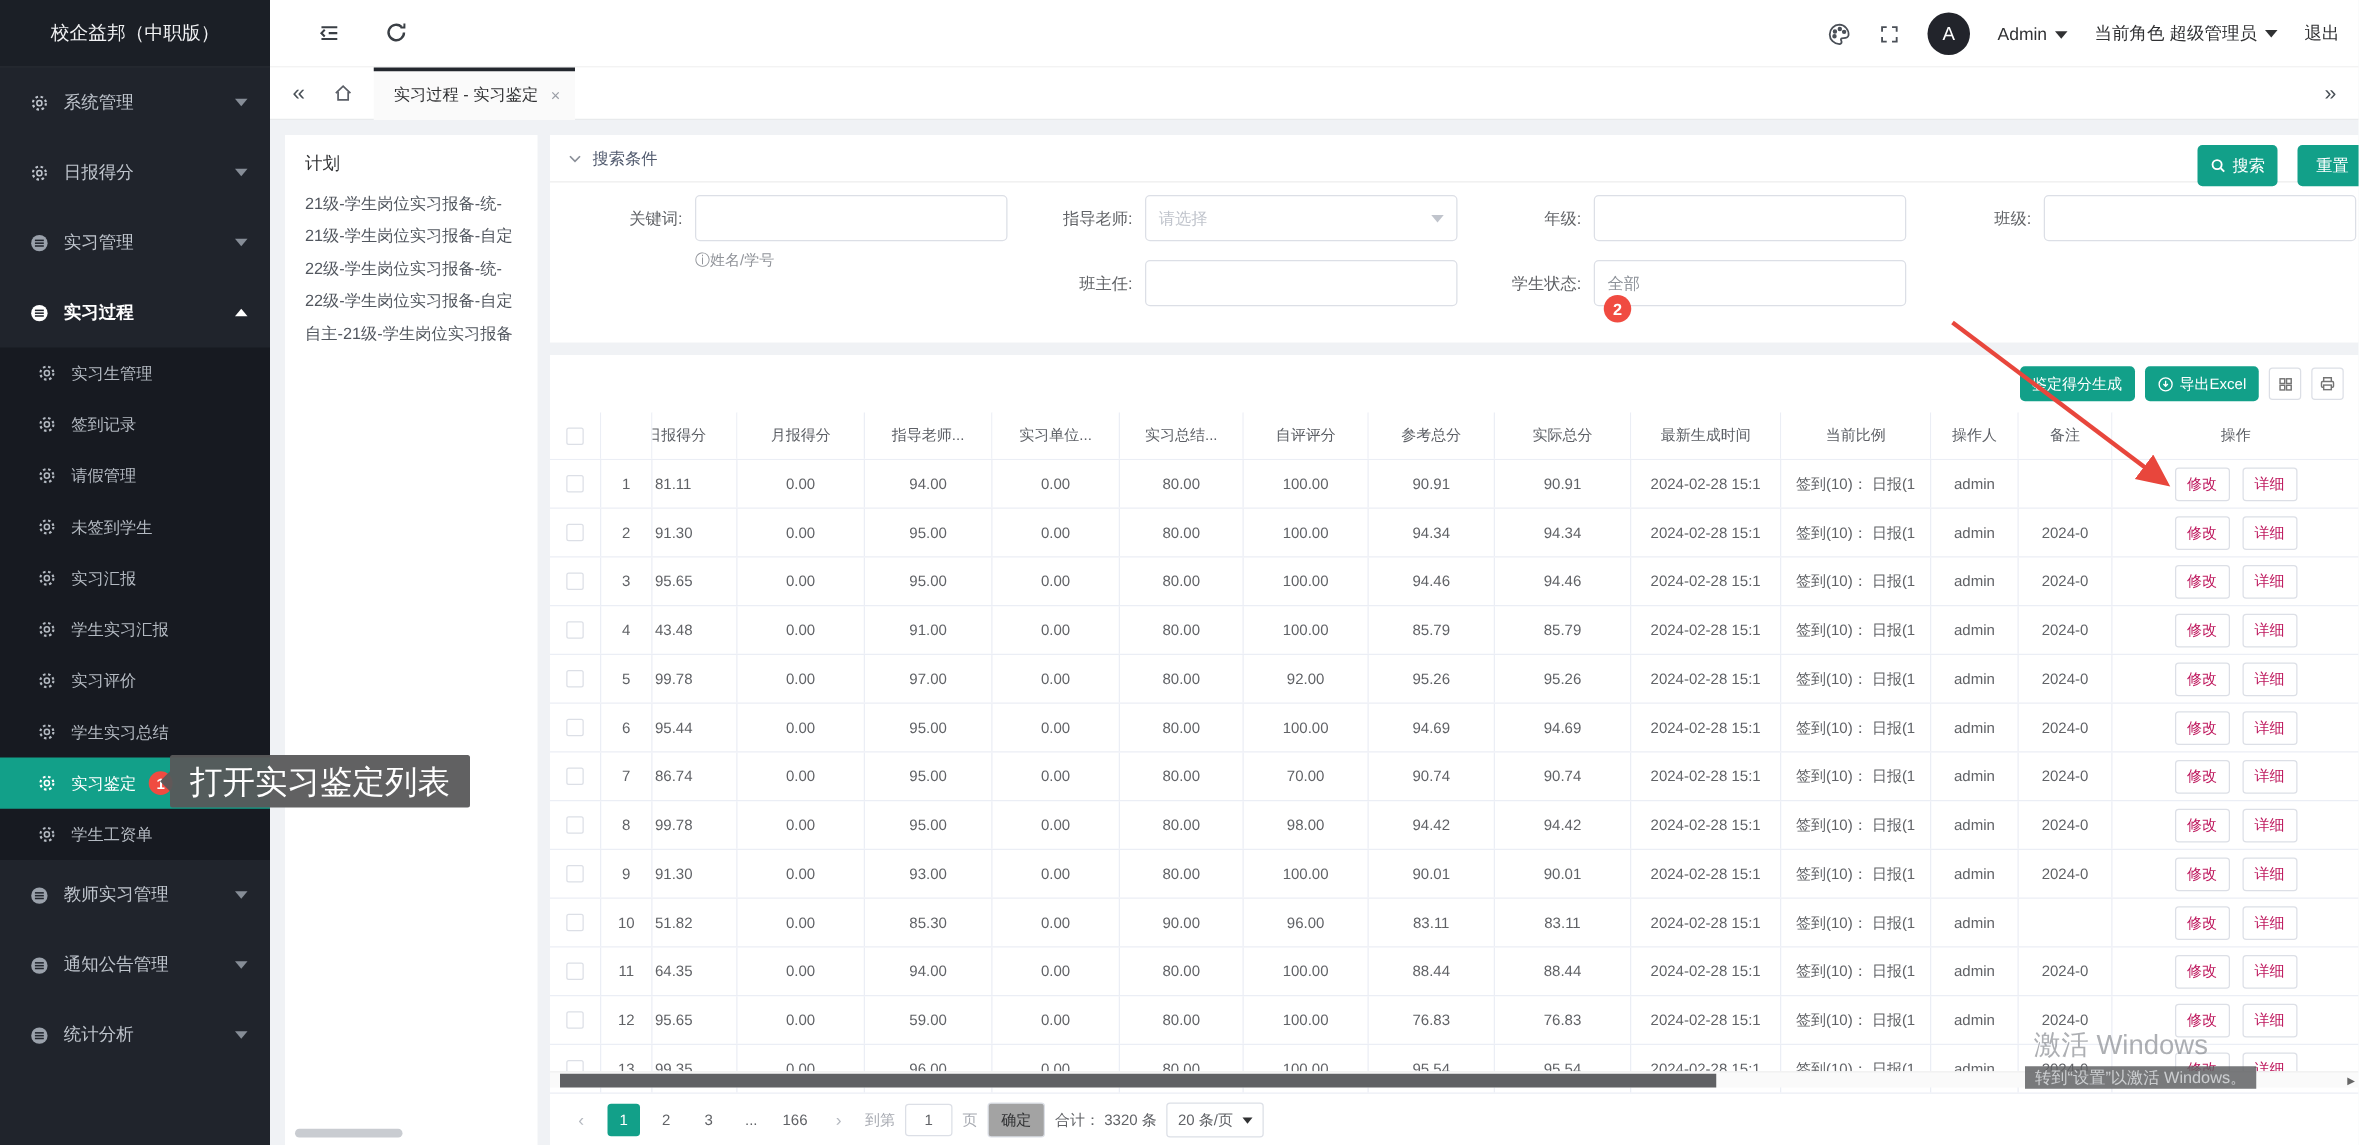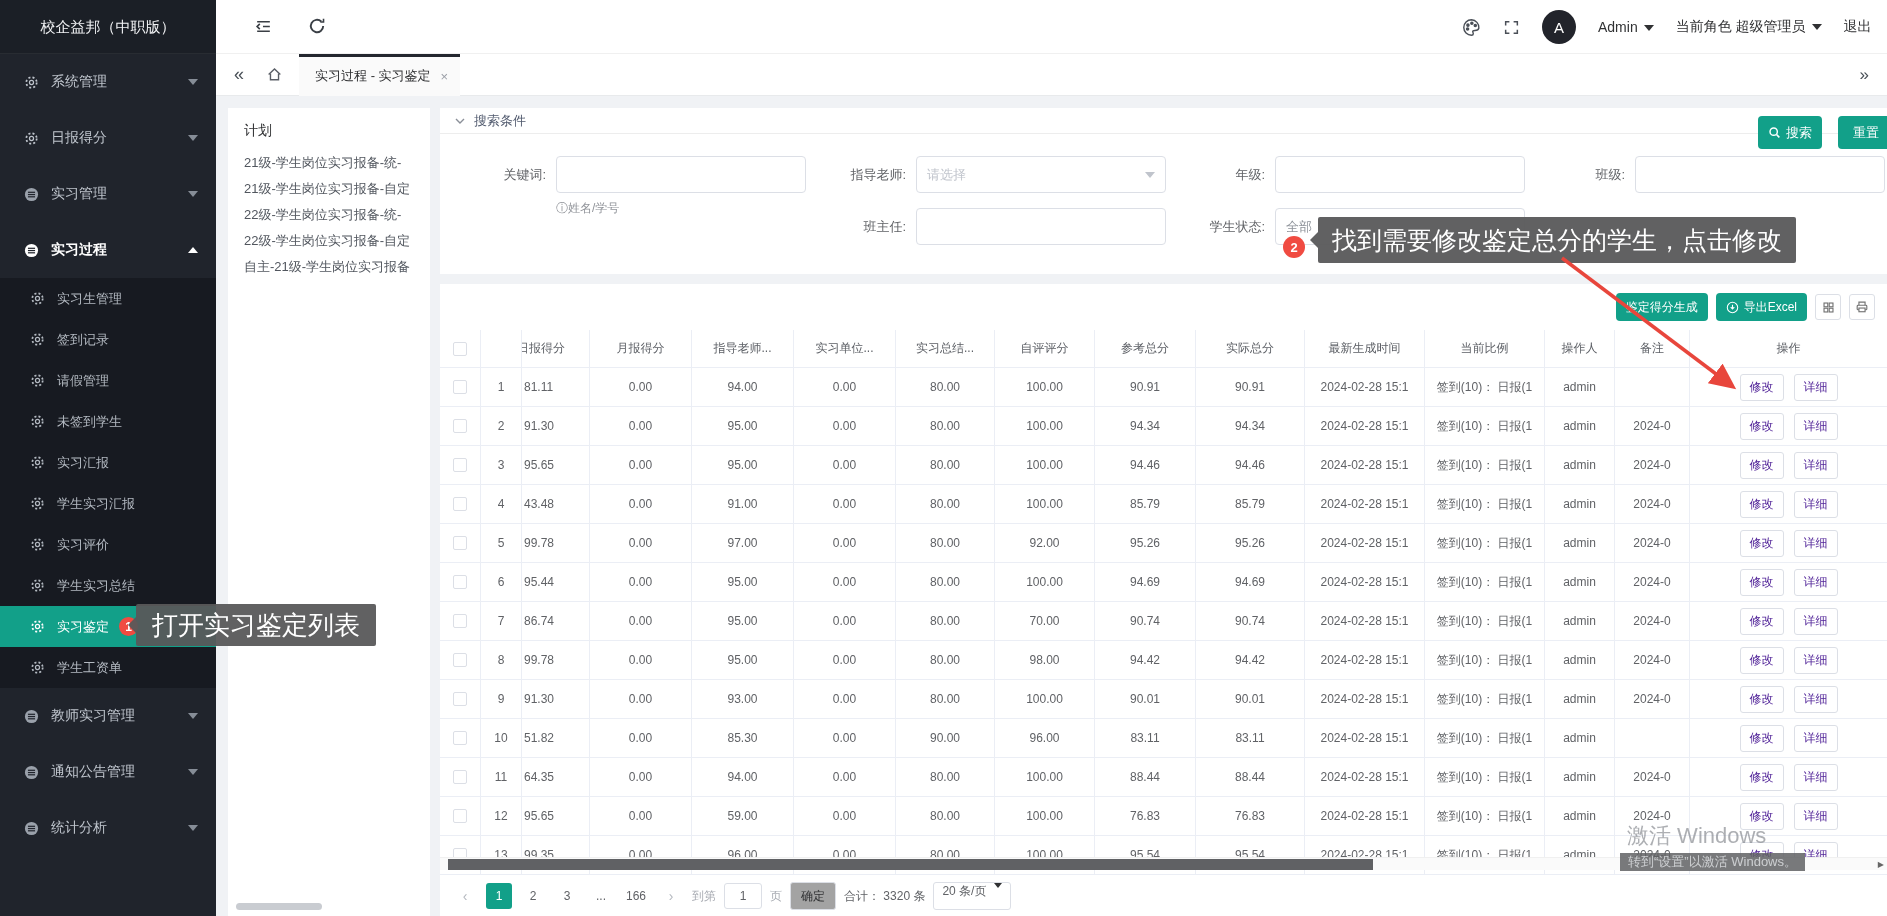--- a/index.html
+++ b/index.html
@@ -35,21 +35,21 @@
 .tab{margin-left:16px;height:42px;display:flex;align-items:center;background:#fafafa;border-top:3px solid #23272e;padding:0 12px 0 16px;font-size:13px;color:#303133;cursor:pointer}
 .tab .x{margin-left:10px;color:#9a9ea6;font-size:13px;cursor:pointer}
 .tab-more{position:absolute;right:18px;font-size:17px;color:#495057;cursor:pointer}
 
 .plan{position:absolute;left:228px;top:108px;width:202px;height:808px;background:#fff;z-index:2}
 .plan-title{padding:14px 16px 10px;font-size:14px;color:#303133}
 .plan-item{padding:0 16px;line-height:26px;font-size:13px;color:#51565e;white-space:nowrap;overflow:hidden;cursor:pointer}
 .plan-scroll{position:absolute;left:8px;bottom:6px;width:86px;height:7px;border-radius:4px;background:#c9ccd1}
 
 .search-card{position:absolute;left:440px;top:108px;width:1447px;height:166px;background:#fff;z-index:2}
-.sc-head{height:26px;display:flex;align-items:center;padding-left:14px;border-bottom:1px solid #ededed;font-size:13px;color:#515a6e}
+.sc-head{height:38px;display:flex;align-items:center;padding-left:14px;border-bottom:1px solid #ededed;font-size:13px;color:#515a6e}
 .sc-head .cv{margin-right:8px;display:inline-flex}
 .f-label{position:absolute;width:90px;text-align:right;font-size:13px;color:#606266;line-height:37px}
 .f-input{position:absolute;height:37px;width:250px;border:1px solid #dcdfe6;border-radius:4px;background:#fff;font-size:13px;color:#606266;padding:0 10px;outline:none}
 .f-select{position:absolute;height:37px;width:250px;border:1px solid #dcdfe6;border-radius:4px;background:#fff;display:flex;align-items:center;padding:0 10px;cursor:pointer}
 .f-select .ph{color:#c0c4cc;font-size:13px;flex:1}
 .f-select .val{color:#8d9299;font-size:13px;flex:1}
 .f-select .dn{width:0;height:0;border-left:5px solid transparent;border-right:5px solid transparent;border-top:6px solid #c0c4cc}
 .hint{position:absolute;font-size:12px;color:#909399}
 .btn{display:inline-flex;align-items:center;justify-content:center;gap:5px;background:#12A089;color:#fff;border:none;border-radius:4px;font-size:13px;cursor:pointer}
 .btn-search{position:absolute;top:8px;left:1318px;width:64px;height:33px}
@@ -60,35 +60,35 @@
 .btn-sm{height:28px;padding:0 10px;font-size:12px}
 .icon-btn{width:26px;height:26px;border:1px solid #dcdfe6;border-radius:3px;background:#fff;display:flex;align-items:center;justify-content:center;cursor:pointer}
 .tbl .tr{display:flex;border-bottom:1px solid #ebeef5}
 .tbl .td,.tbl .th{flex:none;display:flex;align-items:center;justify-content:center;border-right:1px solid #ebeef5;font-size:12px;color:#606266;white-space:nowrap;overflow:hidden}
 .tbl .th{height:37px;background:#fff;color:#5d6066}
 .tbl .td{height:38px}
 .tbl .td:last-child,.tbl .th:last-child{border-right:none}
 .col-clip{justify-content:flex-start !important;padding-left:2px}
 .th.col-clip span{margin-left:-7px}
 .cbx{width:14px;height:14px;border:1px solid #dcdfe6;border-radius:2px;background:#fff;cursor:pointer}
-.op-btn{border:1px solid #dcdfe6;background:#fff;border-radius:3px;color:#4c1d95;font-size:12px;padding:4px 9px;cursor:pointer}
+.op-btn{border:1px solid #dcdfe6;background:#fff;border-radius:3px;color:#be185d;font-size:12px;padding:4px 9px;cursor:pointer}
 .op-btn+.op-btn{margin-left:10px}
 
 .h-scroll{position:absolute;left:0;right:0;bottom:46px;height:13px;background:#fafafa;border-top:1px solid #f0f0f0;z-index:3}
 .h-thumb{position:absolute;left:8px;top:1px;width:925px;height:11px;background:#606164;cursor:pointer}
 .h-arrow{position:absolute;right:3px;top:2px;font-size:8px;color:#666}
 
 .pager{position:absolute;left:0;right:0;bottom:0;height:40px;background:#fff;display:flex;align-items:center;gap:8px;padding-left:12px;z-index:3;font-size:12px;color:#606266}
 .pg{min-width:26px;height:26px;border-radius:3px;display:flex;align-items:center;justify-content:center;cursor:pointer;padding:0 4px}
 .pg.active{background:#12A089;color:#fff}
 .pg-nav{color:#b4b8bf;font-size:14px;cursor:pointer}
 .pg-jump{color:#a8abb2}
 .pg-input{width:38px;height:26px;border:1px solid #dcdfe6;border-radius:3px;text-align:center;font-size:12px;color:#606266;outline:none}
 .pg-btn{height:28px;padding:0 10px;border:1px solid #dcdfe6;border-radius:3px;background:#a3a3a3;font-size:12px;color:#303133;cursor:pointer}
-.pg-size{height:28px;border:1px solid #dcdfe6;border-radius:3px;display:flex;gap:8px;padding:0 8px;cursor:pointer}
+.pg-size{height:28px;border:1px solid #dcdfe6;border-radius:3px;display:flex;align-items:center;gap:8px;padding:0 8px;cursor:pointer}
 .pg-size .dn{width:0;height:0;border-left:4px solid transparent;border-right:4px solid transparent;border-top:5px solid #303133}
 
 .tip{position:absolute;background:rgba(88,88,90,.95);color:#fff;display:flex;align-items:center;z-index:20;border-radius:2px}
 .tip:before{content:"";position:absolute;left:-8px;top:50%;margin-top:-8px;border-top:8px solid transparent;border-bottom:8px solid transparent;border-right:8px solid rgba(88,88,90,.95)}
 .tip1{left:136px;top:604px;height:42px;padding:0 16px;font-size:26px}
 .tip2{left:1318px;top:217px;height:46px;padding:0 14px;font-size:25px}
 .badge.b2{position:absolute;left:1283px;top:236px;width:22px;height:22px;font-size:13px;z-index:21}
 .anno-arrow{position:absolute;left:0;top:0;z-index:25;pointer-events:none}
 
 .wm1{position:absolute;left:1627px;top:821px;font-size:22px;color:rgba(118,122,128,.6);z-index:40;pointer-events:none}
@@ -764,21 +764,20 @@
         <span>合计： 3320 条</span>
         <span class="pg-size">
           <span>20 条/页</span>
           <span class="dn"></span>
         </span>
       </div>
   </div>
 
   <div class="tip tip1">打开实习鉴定列表</div>
   <span class="badge b2">2</span>
-  <div class="tip tip2">找到需要修改鉴定总分的学生，点击修改</div>
   <svg class="anno-arrow" width="1887" height="916">
     <defs>
       <marker id="ah" markerWidth="10" markerHeight="10" refX="6" refY="3.5" orient="auto">
         <path d="M0 0 L7.5 3.5 L0 7 Z" fill="#e8463c"></path>
       </marker>
     </defs>
     <line x1="1562" y1="258" x2="1732" y2="386" stroke="#e8463c" stroke-width="3.5" marker-end="url(#ah)"></line>
   </svg>
 
   <div class="wm1">激活 Windows</div>

